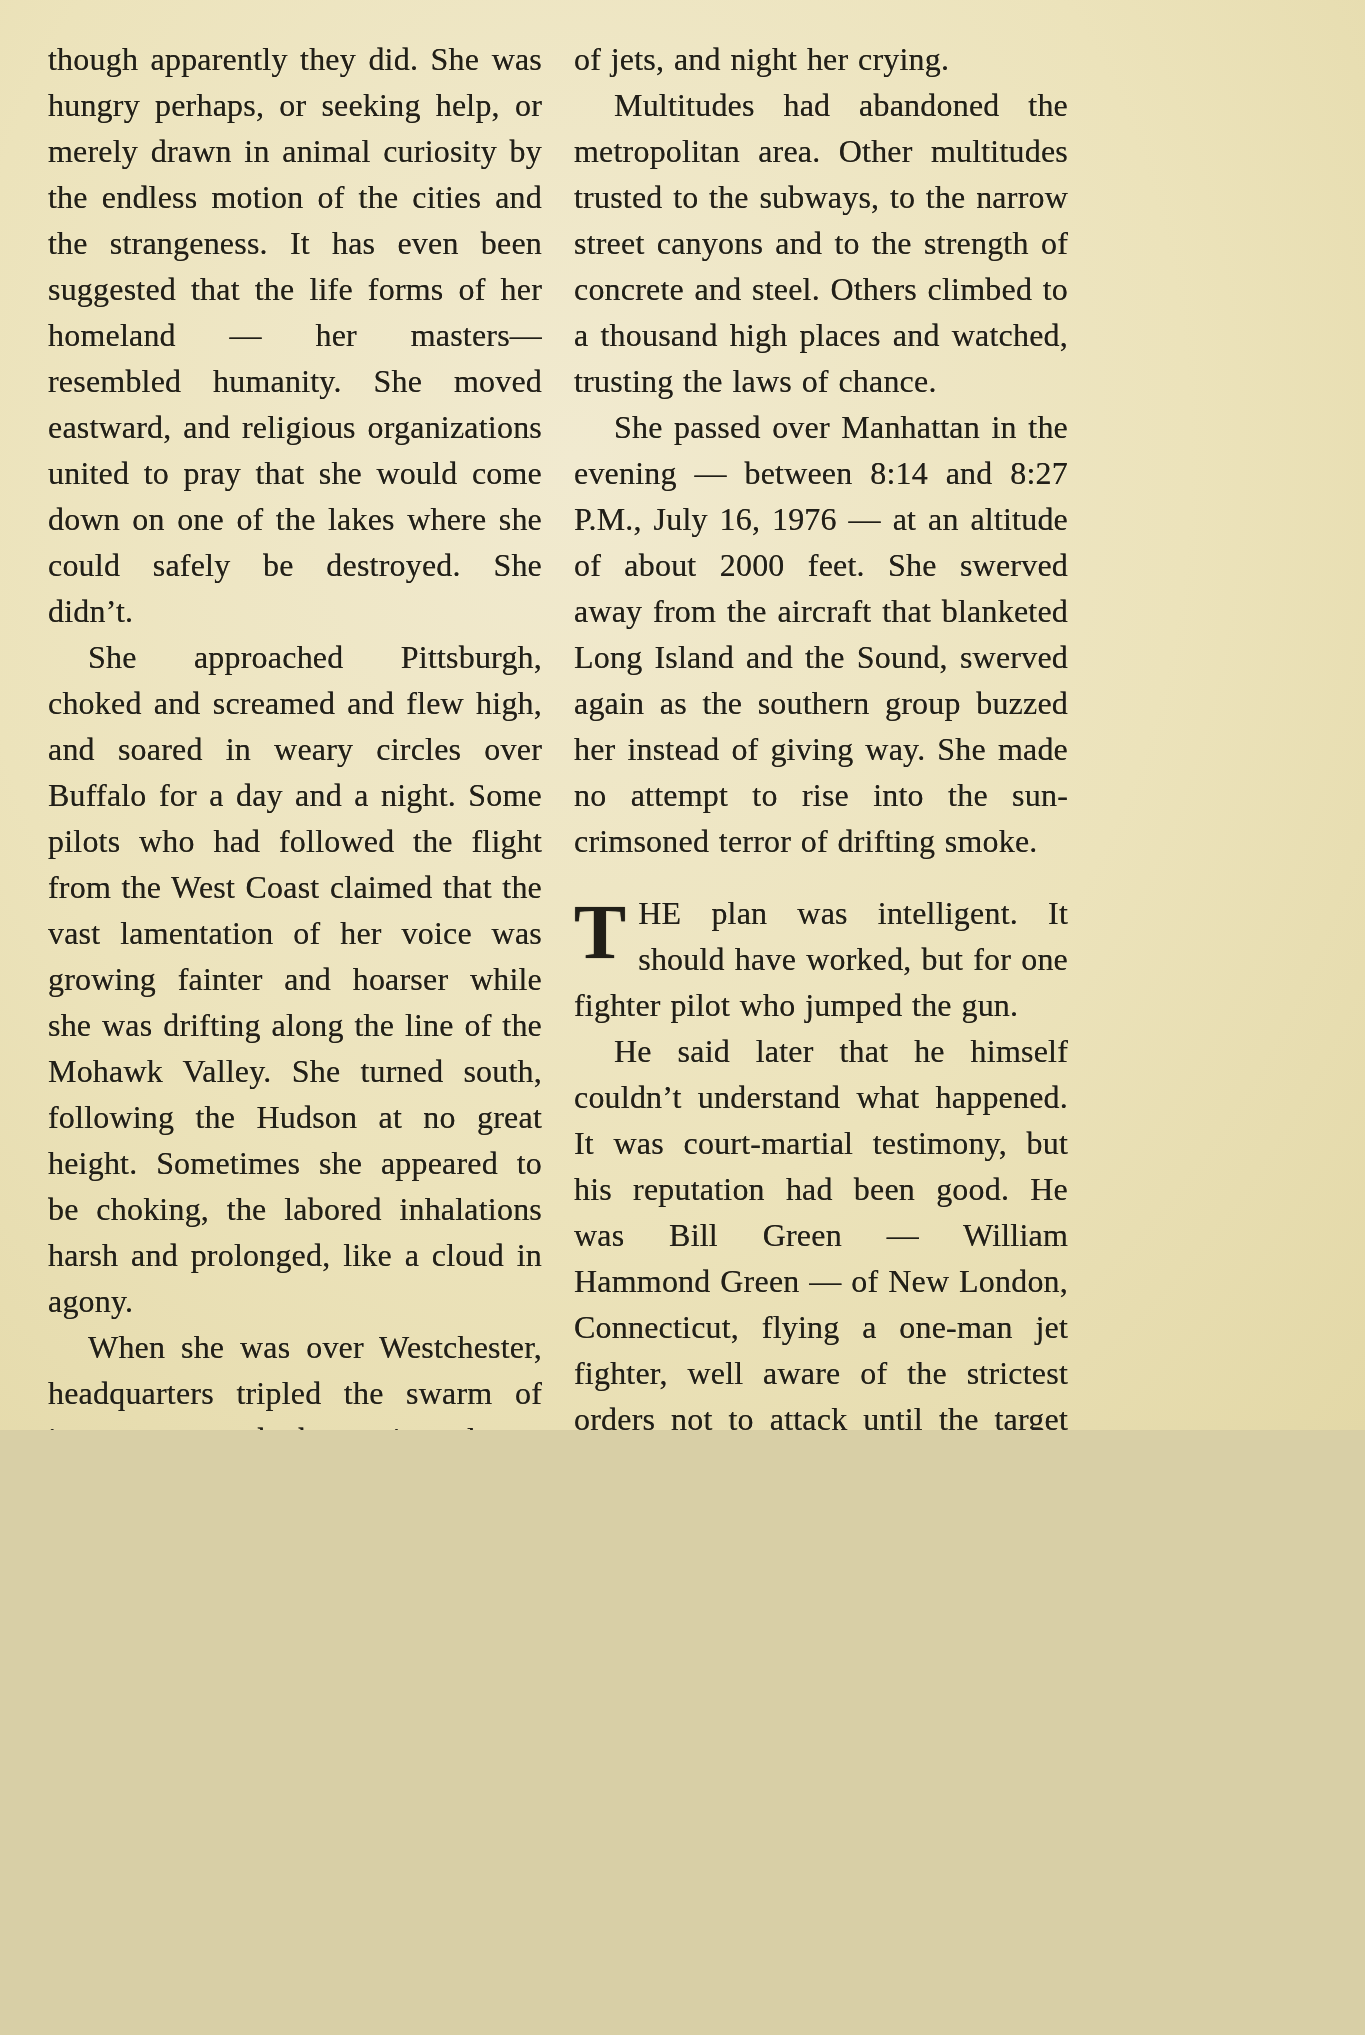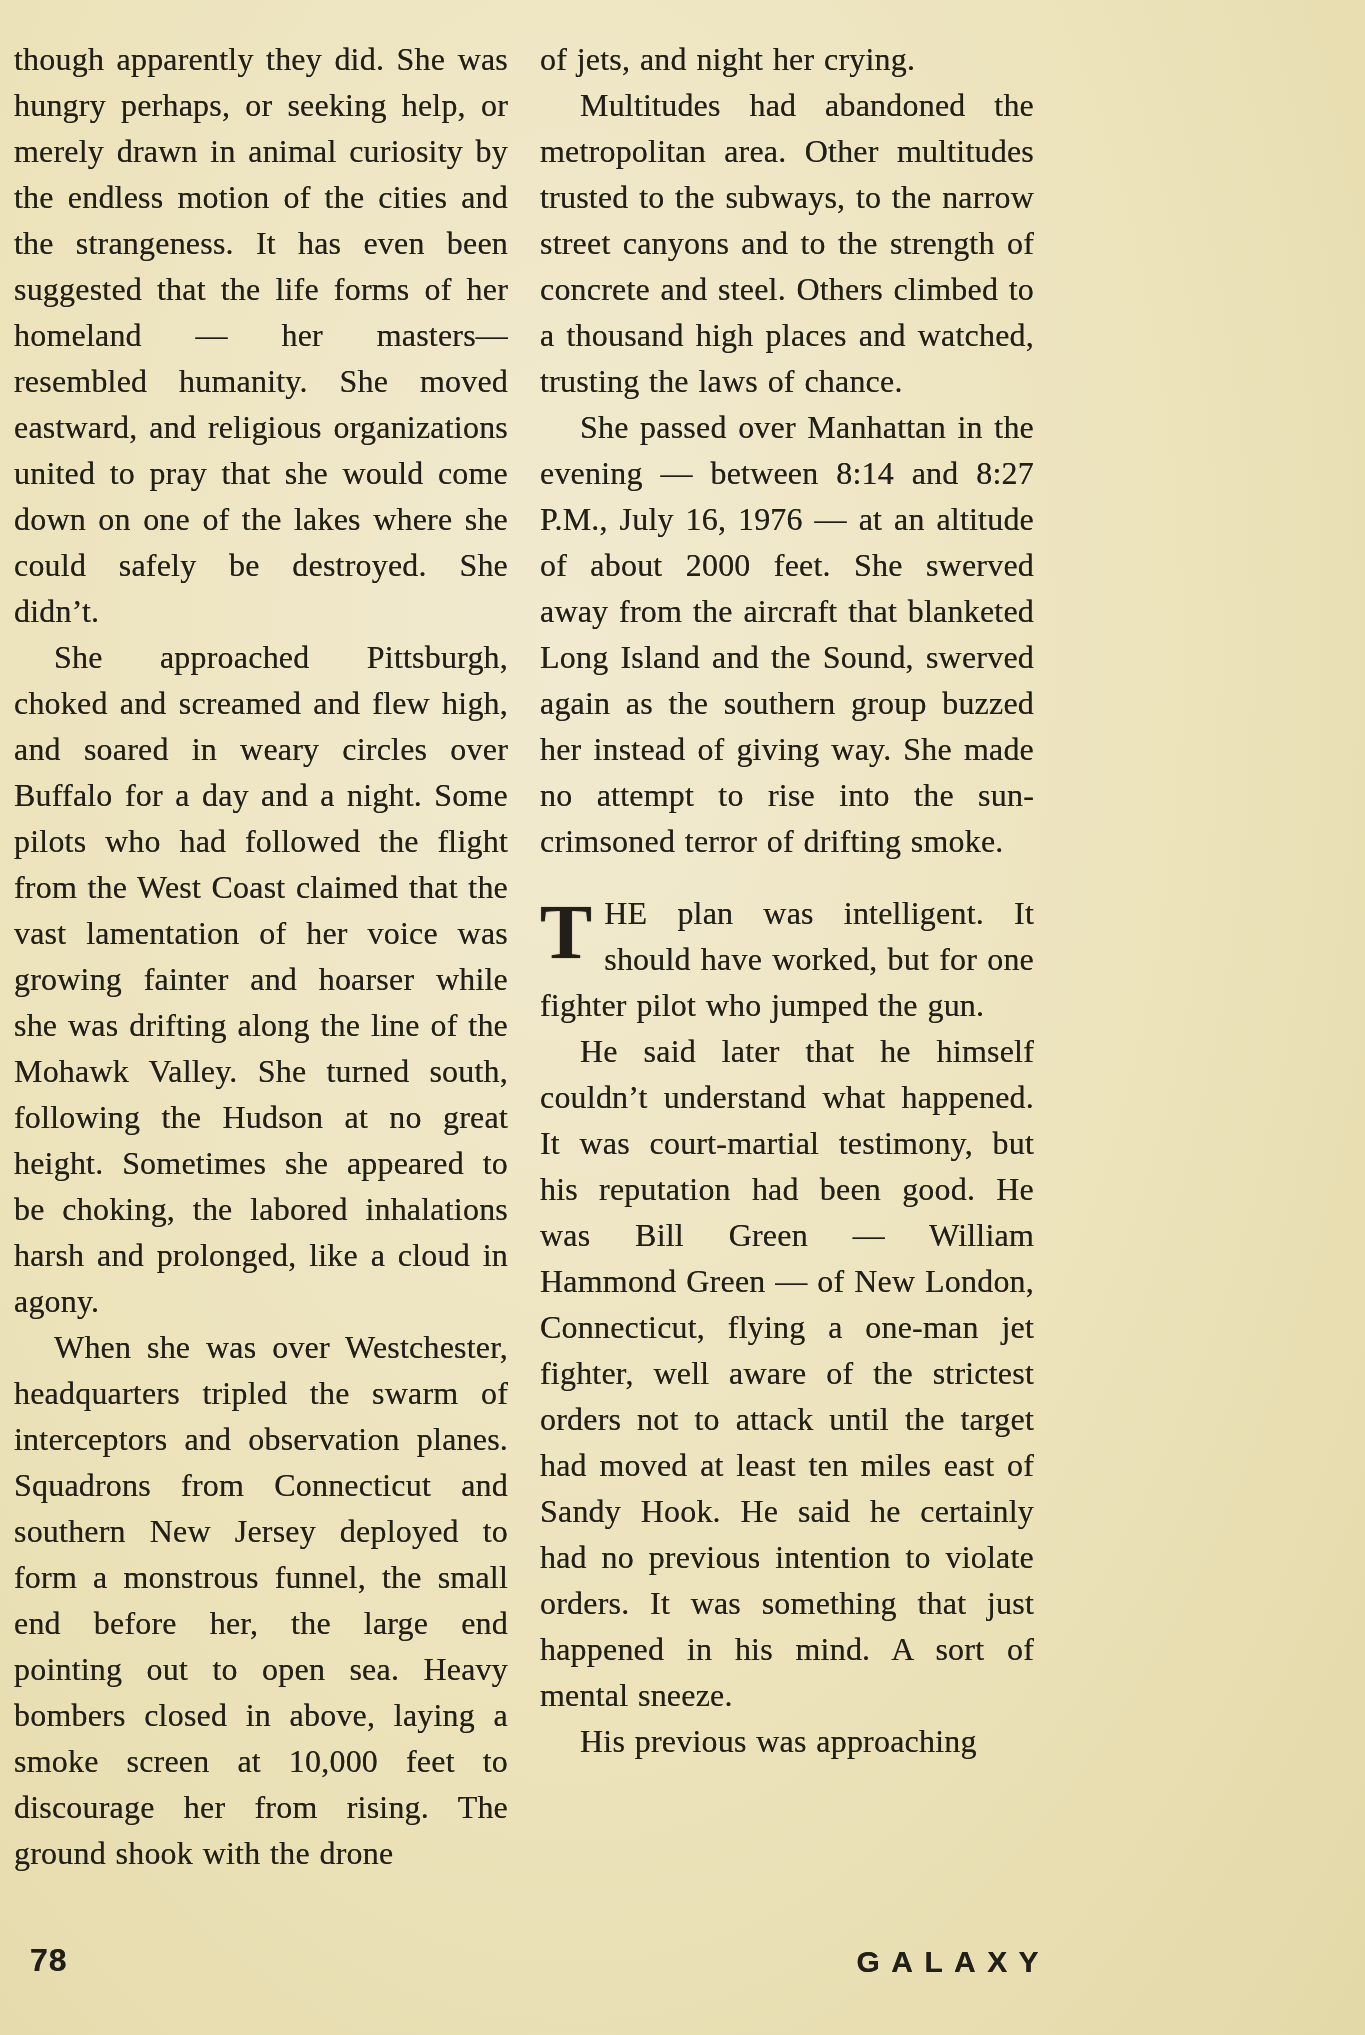--- a/index.html
+++ b/index.html
@@ -9,23 +9,23 @@
   }
   body {
     width: 1365px;
     height: 2035px;
     background: #d8cfa6;
     font-family: "Liberation Serif", serif;
   }
   .page {
     position: relative;
     width: 1365px;
-    height: 2035px;
+    height: 1430px;
     box-sizing: border-box;
-    padding: 36px 0 0 14px;
+    padding: 36px 0 0 48px;
     background: radial-gradient(ellipse at 42% 32%, #f1ead0 0%, #ece3bb 55%, #e3d8a7 100%);
     color: #211f18;
     overflow: hidden;
   }
   .columns {
     display: flex;
     gap: 32px;
   }
   .col {
     width: 494px;

